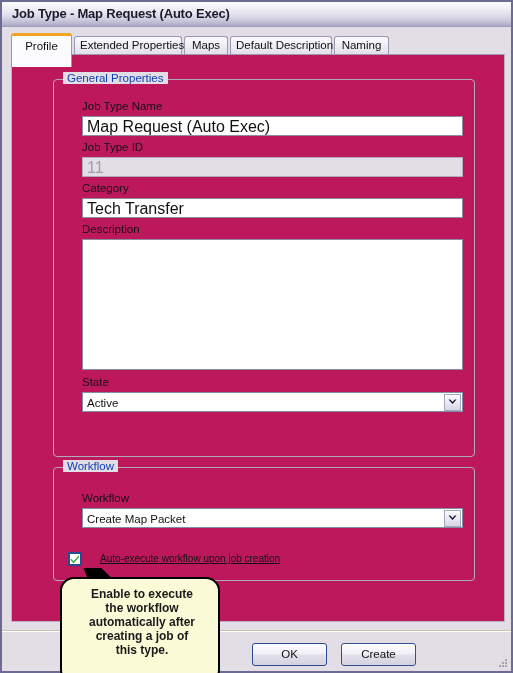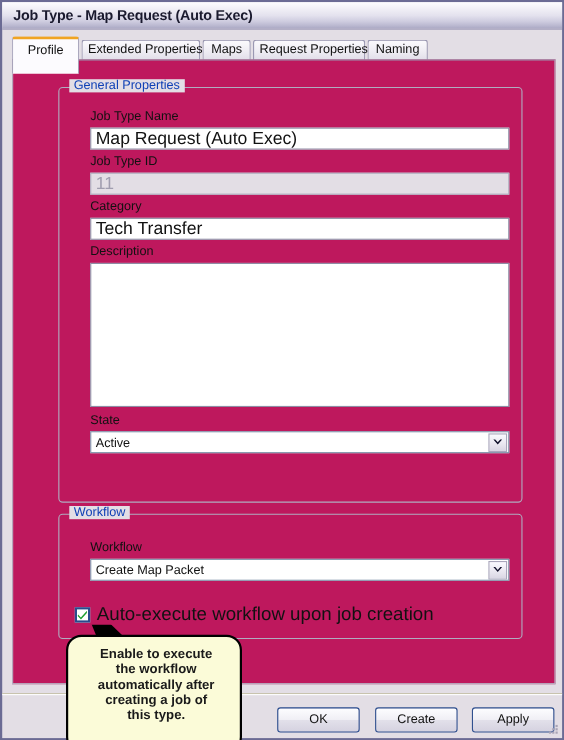--- a/index.html
+++ b/index.html
@@ -175,25 +175,26 @@
     position: absolute;
     left: 0; top: 0;
     width: 14px; height: 14px;
     box-sizing: border-box;
     background: #ffffff;
     border: 2px solid #2a4b8d;
   }
   #checkbox-box svg { display: block; margin: 0; }
   #checkbox-label {
     position: absolute;
-    left: 20px; top: 0px;
-    font-size: 17px;
+    left: 32px; top: 0px;
+    font-size: 10px;
     color: #111;
     white-space: nowrap;
     line-height: 14px;
+    text-decoration: underline;
   }
 
   
   #callout {
     position: absolute;
     left: 58px; top: 566px;
     width: 160px; height: 96px;
     z-index: 40;
   }
   #callout-body {
@@ -253,21 +254,21 @@
 <div id="window">
 
   <div id="titlebar">
     <div id="titlebar-text">Job Type - Map Request (Auto Exec)</div>
   </div>
 
   <div id="tabstrip">
     <div class="tab active" style="left:0px;width:61px;">Profile</div>
     <div class="tab" style="left:63px;width:108px;">Extended Properties</div>
     <div class="tab" style="left:173px;width:44px;">Maps</div>
-    <div class="tab" style="left:219px;width:102px;">Request Properties</div>
+    <div class="tab" style="left:219px;width:102px;">Default Description</div>
     <div class="tab" style="left:323px;width:55px;">Naming</div>
   </div>
 
   <div id="panel">
 
     <div class="groupbox" style="left:41px;top:24px;width:422px;height:378px;">
       <div class="group-label">General Properties</div>
 
       <div class="field-label" style="left:28px;top:20px;">Job Type Name</div>
       <div class="textinput" style="left:28px;top:36px;width:381px;height:20px;" placeholder="">Map Request (Auto Exec)</div>
@@ -327,21 +328,20 @@
 automatically after
 creating a job of
 this type.</div>
     </div>
   </div>
 
   <div id="footer-sep"></div>
 
   <div class="dlgbutton" style="left:250px;">OK</div>
   <div class="dlgbutton plain" style="left:339px;">Create</div>
-  <div class="dlgbutton plain" style="left:427px;">Apply</div>
 
   <svg id="resize-grip" viewBox="0 0 12 12">
     <g fill="#a8a4b6">
       <rect x="8" y="2" width="2" height="2"></rect>
       <rect x="5" y="5" width="2" height="2"></rect>
       <rect x="8" y="5" width="2" height="2"></rect>
       <rect x="2" y="8" width="2" height="2"></rect>
       <rect x="5" y="8" width="2" height="2"></rect>
       <rect x="8" y="8" width="2" height="2"></rect>
     </g>

